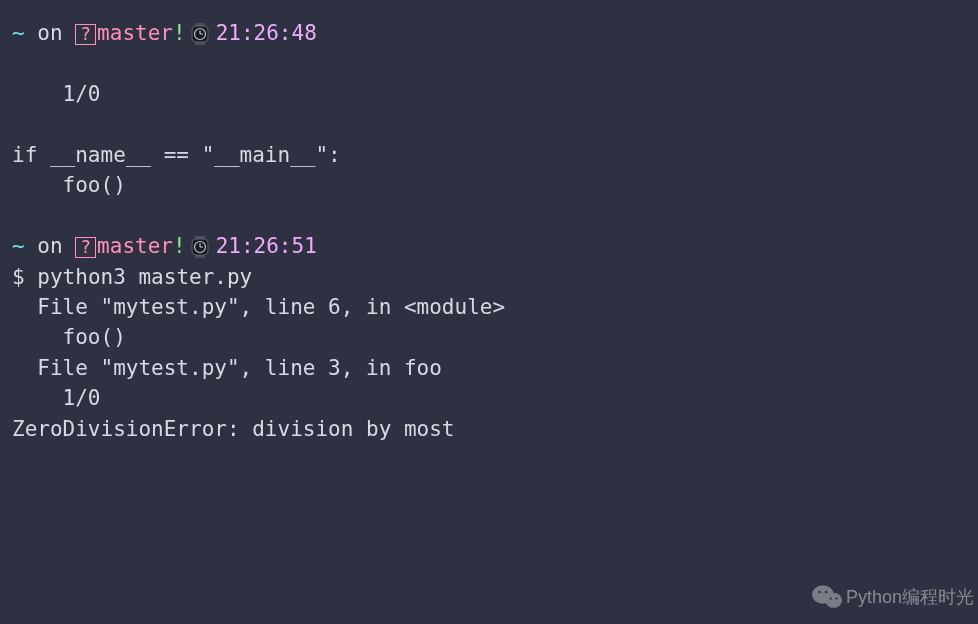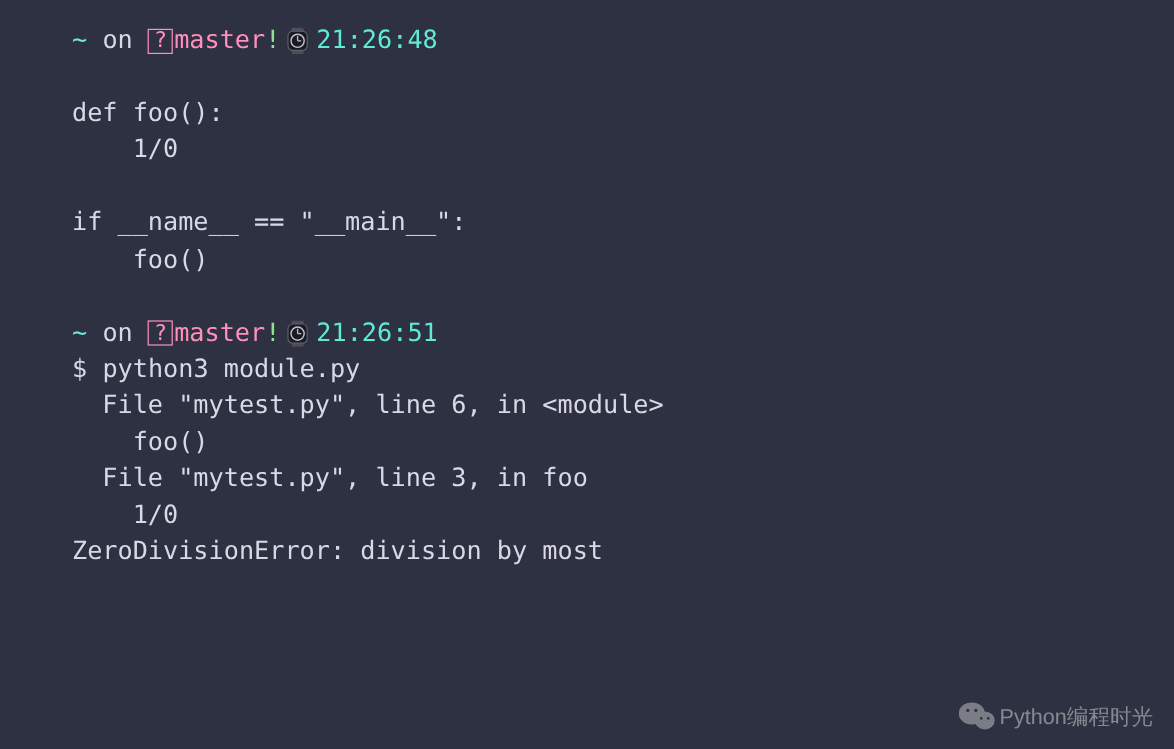--- a/index.html
+++ b/index.html
@@ -9,45 +9,45 @@
     height: 624px;
     font-family: "Menlo", "Consolas", "DejaVu Sans Mono", monospace;
     font-size: 21px;
     line-height: 1.45;
     color: #e6e6e6;
     padding: 18px 12px;
     overflow: hidden;
     position: relative;
     border-radius: 12px;
   }
-  .line { white-space: pre; margin-left: 48px; }
+  .line { white-space: pre; }
   .cyan  { color: #6ee7e7; }
   .pink  { color: #ff8fbd; }
   .green { color: #8fe38f; }
-  .red   { color: #5eead4; }
+  .red   { color: #f0abfc; }
   .white { color: #d9d9e6; }
   .bracket-box {
     display: inline-flex;
     align-items: center;
     border: 1.6px solid #ff8fbd;
     padding: 0 4px;
     height: 21px;
     vertical-align: middle;
     margin-right: 1px;
   }
   .bracket-box .qmark { color: #ff8fbd; font-size: 18px; line-height: 1; }
   .watch-icon {
     display: inline-block;
     vertical-align: middle;
     margin: 0 6px 0 4px;
   }
   .watch-icon svg { display: block; }
   .watermark {
     position: absolute;
-    right: 17px;
+    right: 4px;
     bottom: 14px;
     display: flex;
     align-items: center;
     opacity: 0.55;
   }
   .watermark .wechat-icon { width: 30px; height: 26px; margin-right: 4px; }
   .watermark .wechat-icon .bubble { fill: #bbbbc0; }
   .watermark span {
     color: #d0d0d3;
     font-family: -apple-system, BlinkMacSystemFont, "Helvetica Neue", sans-serif;
@@ -64,38 +64,37 @@
           <rect x="5" y="18" width="10" height="4" rx="1" fill="#4b4e5a"></rect>
           <rect x="2" y="3" width="16" height="16" rx="4" fill="#1a1b22" stroke="#5c5f6d" stroke-width="1"></rect>
           <circle cx="10" cy="11" r="5.5" fill="none" stroke="#bfc2cc" stroke-width="1.2"></circle>
           <line x1="10" y1="11" x2="10" y2="7" stroke="#bfc2cc" stroke-width="1.1"></line>
           <line x1="10" y1="11" x2="13" y2="11" stroke="#bfc2cc" stroke-width="1.1"></line>
         </svg></span><span class="red">21:26:48</span></div>
 
 
   <div class="line">&nbsp;</div>
 
-  <div class="line white">def foo():</div>
   <div class="line white">    1/0</div>
   <div class="line">&nbsp;</div>
   <div class="line white">if __name__ == "__main__":</div>
   <div class="line white">    foo()</div>
 
   <div class="line">&nbsp;</div>
 
   <div class="line"><span class="cyan">~</span> <span class="white">on</span> <span class="bracket-box"><span class="qmark">?</span></span><span class="pink">master</span><span class="green">!</span><span class="watch-icon"><svg width="20" height="22" viewBox="0 0 20 22">
           <rect x="5" y="0" width="10" height="4" rx="1" fill="#4b4e5a"></rect>
           <rect x="5" y="18" width="10" height="4" rx="1" fill="#4b4e5a"></rect>
           <rect x="2" y="3" width="16" height="16" rx="4" fill="#1a1b22" stroke="#5c5f6d" stroke-width="1"></rect>
           <circle cx="10" cy="11" r="5.5" fill="none" stroke="#bfc2cc" stroke-width="1.2"></circle>
           <line x1="10" y1="11" x2="10" y2="7" stroke="#bfc2cc" stroke-width="1.1"></line>
           <line x1="10" y1="11" x2="13" y2="11" stroke="#bfc2cc" stroke-width="1.1"></line>
         </svg></span><span class="red">21:26:51</span></div>
 
-  <div class="line"><span class="white">$</span> <span class="white">python3 module.py</span></div>
+  <div class="line"><span class="white">$</span> <span class="white">python3 master.py</span></div>
 
   <div class="line white">  File "mytest.py", line 6, in &lt;module&gt;</div>
   <div class="line white">    foo()</div>
   <div class="line white">  File "mytest.py", line 3, in foo</div>
   <div class="line white">    1/0</div>
   <div class="line white">ZeroDivisionError: division by most</div>
 
 </div>
 
 <div class="watermark">

